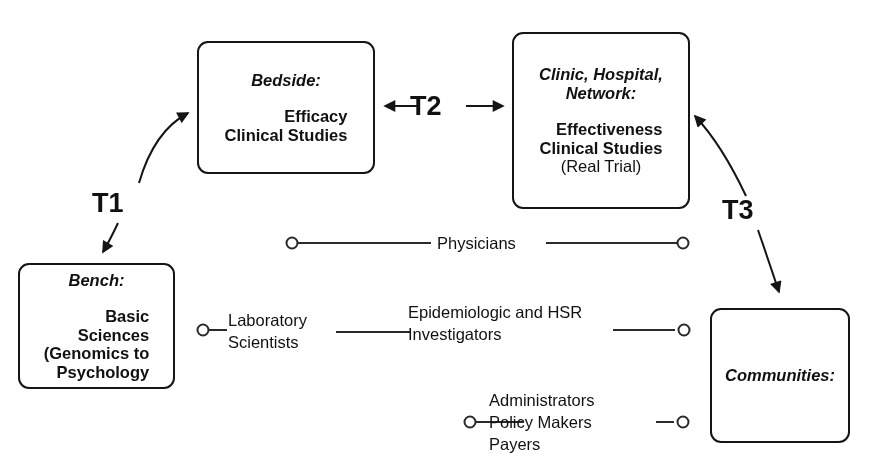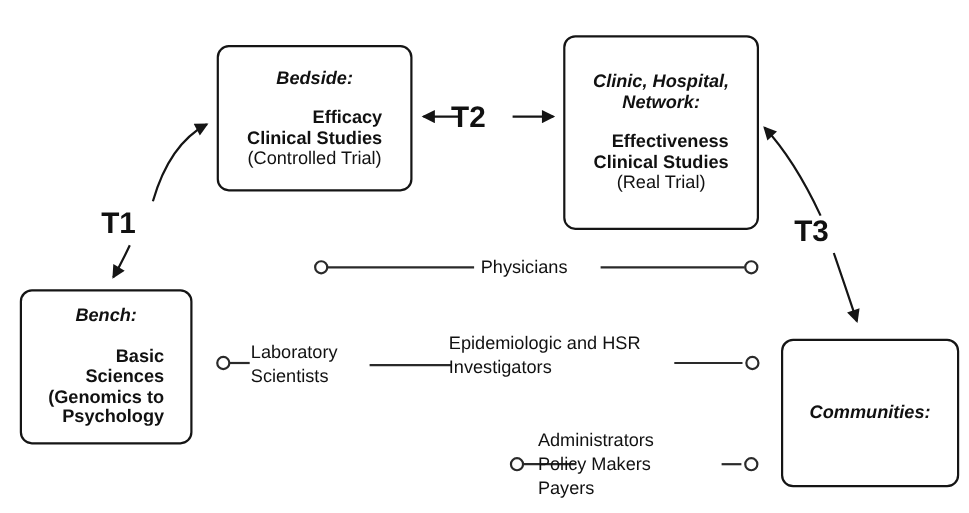--- a/index.html
+++ b/index.html
@@ -97,40 +97,39 @@
     <circle cx="470" cy="422" r="5.5" fill="#ffffff" stroke="#2a2a2a" stroke-width="2"></circle>
     <line x1="476" y1="422" x2="524" y2="422" stroke="#2a2a2a" stroke-width="2"></line>
     <line x1="656" y1="422" x2="674" y2="422" stroke="#2a2a2a" stroke-width="2"></line>
     <circle cx="683" cy="422" r="5.5" fill="#ffffff" stroke="#2a2a2a" stroke-width="2"></circle>
   </svg>
 
   <div class="box" style="left:197px; top:41px; width:178px; height:133px;">
     <div class="box-heading">Bedside:</div>
     <div class="box-body">Efficacy
 Clinical Studies</div>
-    <div class="box-note">(Controlled Trial)</div>
   </div>
 
   <div class="box" style="left:512px; top:32px; width:178px; height:177px;">
     <div class="box-heading">Clinic, Hospital,
 Network:</div>
     <div class="box-body">Effectiveness
 Clinical Studies</div>
     <div class="box-note">(Real Trial)</div>
   </div>
 
-  <div class="box" style="left:18px; top:263px; width:157px; height:141px;">
+  <div class="box" style="left:18px; top:263px; width:157px; height:126px;">
     <div class="box-heading">Bench:</div>
     <div class="box-body">Basic
 Sciences
 (Genomics to
 Psychology</div>
   </div>
 
-  <div class="box" style="left:710px; top:308px; width:162px; height:135px;">
+  <div class="box" style="left:710px; top:308px; width:140px; height:135px;">
     <div class="box-heading">Communities:</div>
   </div>
 
   <div class="tlabel" style="left:92px; top:189px;">T1</div>
   <div class="tlabel" style="left:410px; top:92px;">T2</div>
   <div class="tlabel" style="left:722px; top:196px;">T3</div>
 
   <div class="conn-label" style="left:437px; top:232px; width:102px;">Physicians</div>
   <div class="conn-label" style="left:228px; top:309px; width:102px;">Laboratory
 Scientists</div>

